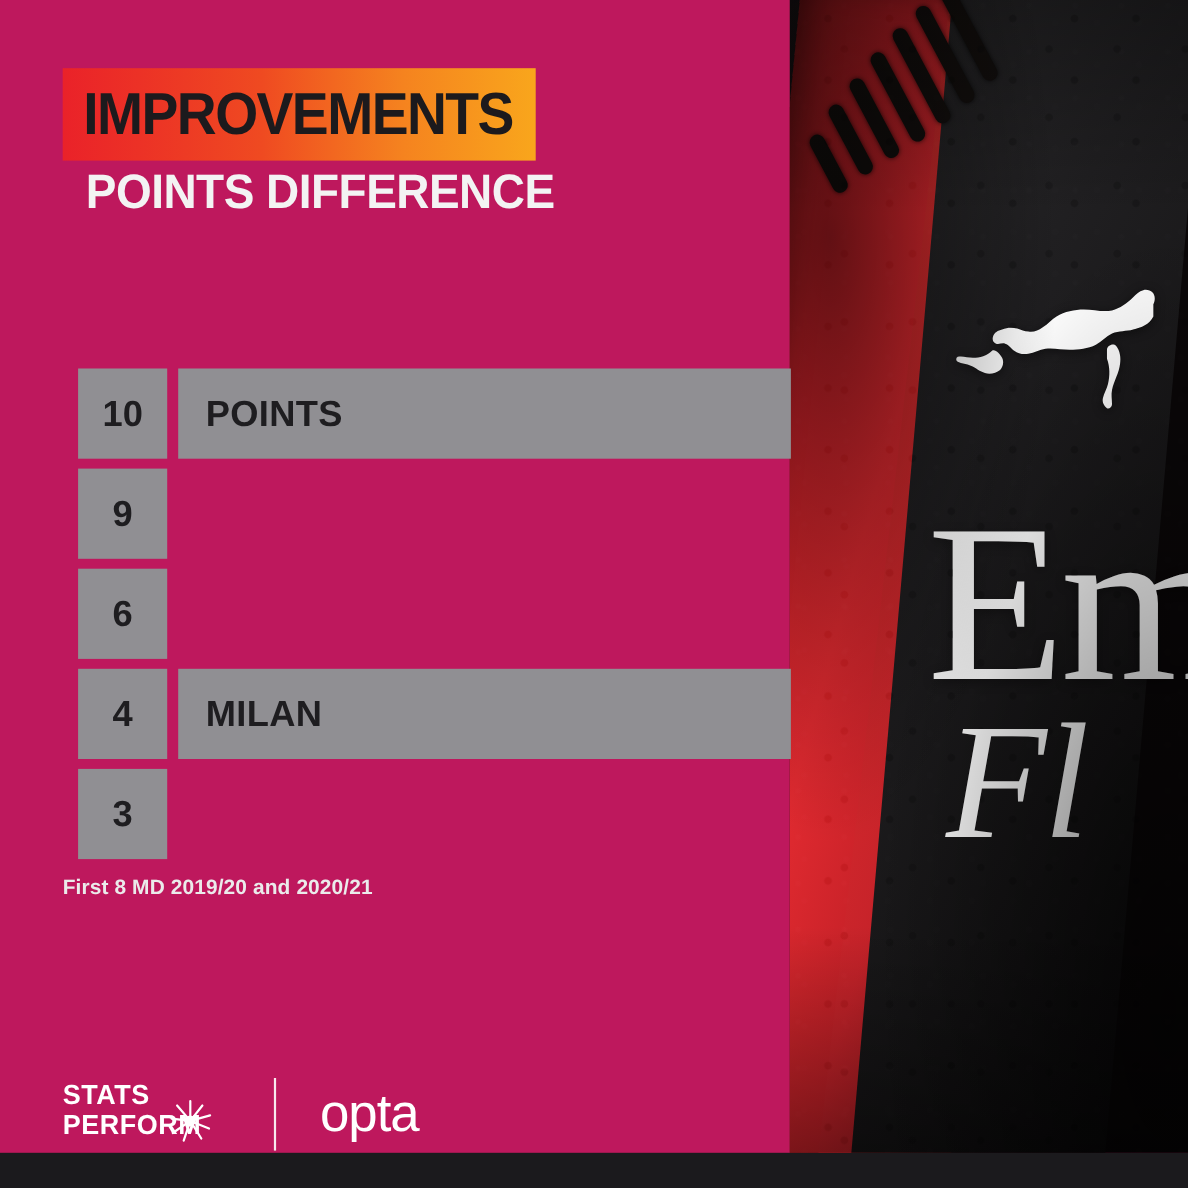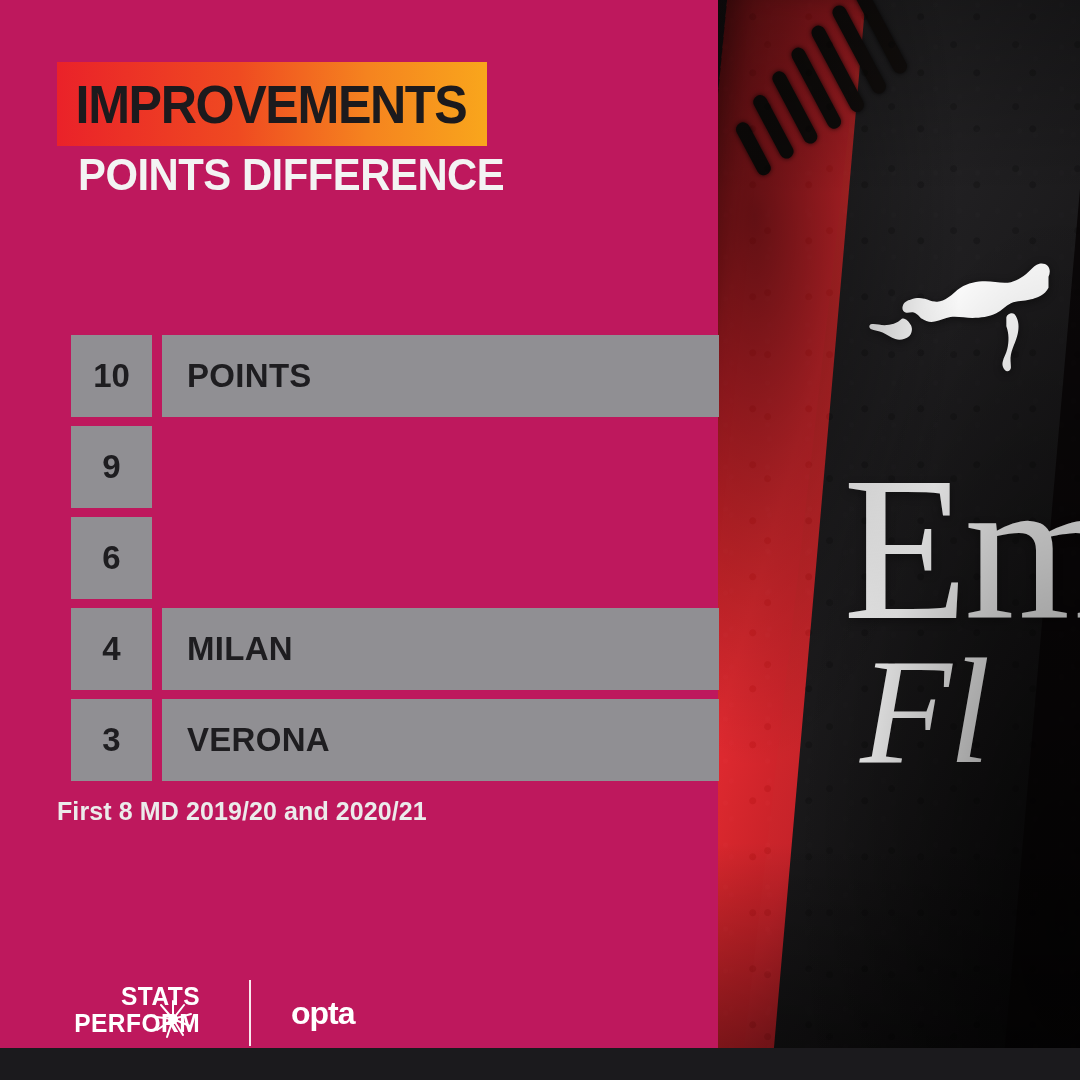--- a/index.html
+++ b/index.html
@@ -110,30 +110,30 @@
     font-size:33px; font-weight:bold; color:#1e1d20;
   }
   .cell-team {
     flex:1; margin-left:10px; background:#908f93;
     display:flex; align-items:center; padding-left:25px;
     font-size:33px; font-weight:bold; color:#1e1d20;
     letter-spacing:.3px;
   }
   .note {
     position:absolute; left:57px; top:797px;
-    font-size:25px; font-weight:bold; color:#ebebeb; letter-spacing:.1px;
-  }
-
-  
-  .footer { position:absolute; left:57px; top:978px; display:flex; align-items:center; height:70px;text-align:right; }
+    font-size:19px; font-weight:bold; color:#ebebeb; letter-spacing:.1px;
+  }
+
+  
+  .footer { position:absolute; left:57px; top:978px; display:flex; align-items:center; height:70px; }
   .sp-logo { position:relative; width:146px; height:60px; }
   .sp-line { font-size:25px; font-weight:bold; color:#ffffff; letter-spacing:.5px; line-height:27px; transform:scaleX(.98); transform-origin:left center; }
   .sp-burst { position:absolute; left:96px; top:16px; width:40px; height:40px; }
   .divider { width:2px; height:66px; background:#ffffff; margin:0 40px 0 46px; opacity:.9; }
-  .opta { font-size:32px; font-weight:bold; color:#ffffff; letter-spacing:-1px; line-height:46px; }
+  .opta { font-size:48px; font-weight:normal; color:#ffffff; letter-spacing:-1px; line-height:46px; }
 </style>
 </head>
 <body>
 
 <div id="graphic">
 
   <div class="photo">
     <div class="blk-left"></div>
     <div class="red-stripe"></div>
     <div class="red-stripe2"></div>
@@ -182,21 +182,20 @@
       <div class="cell-value">6</div>
     </div>
 
     <div class="row">
       <div class="cell-value">4</div>
       <div class="cell-team">MILAN</div>
     </div>
 
     <div class="row">
       <div class="cell-value">3</div>
-      <div class="cell-team">VERONA</div>
     </div>
 
   </div>
 
   <div class="note">First 8 MD 2019/20 and 2020/21</div>
 
   <div class="footer">
     <div class="sp-logo">
       <div class="sp-line">STATS</div>
       <div class="sp-line">PERFORM</div>

